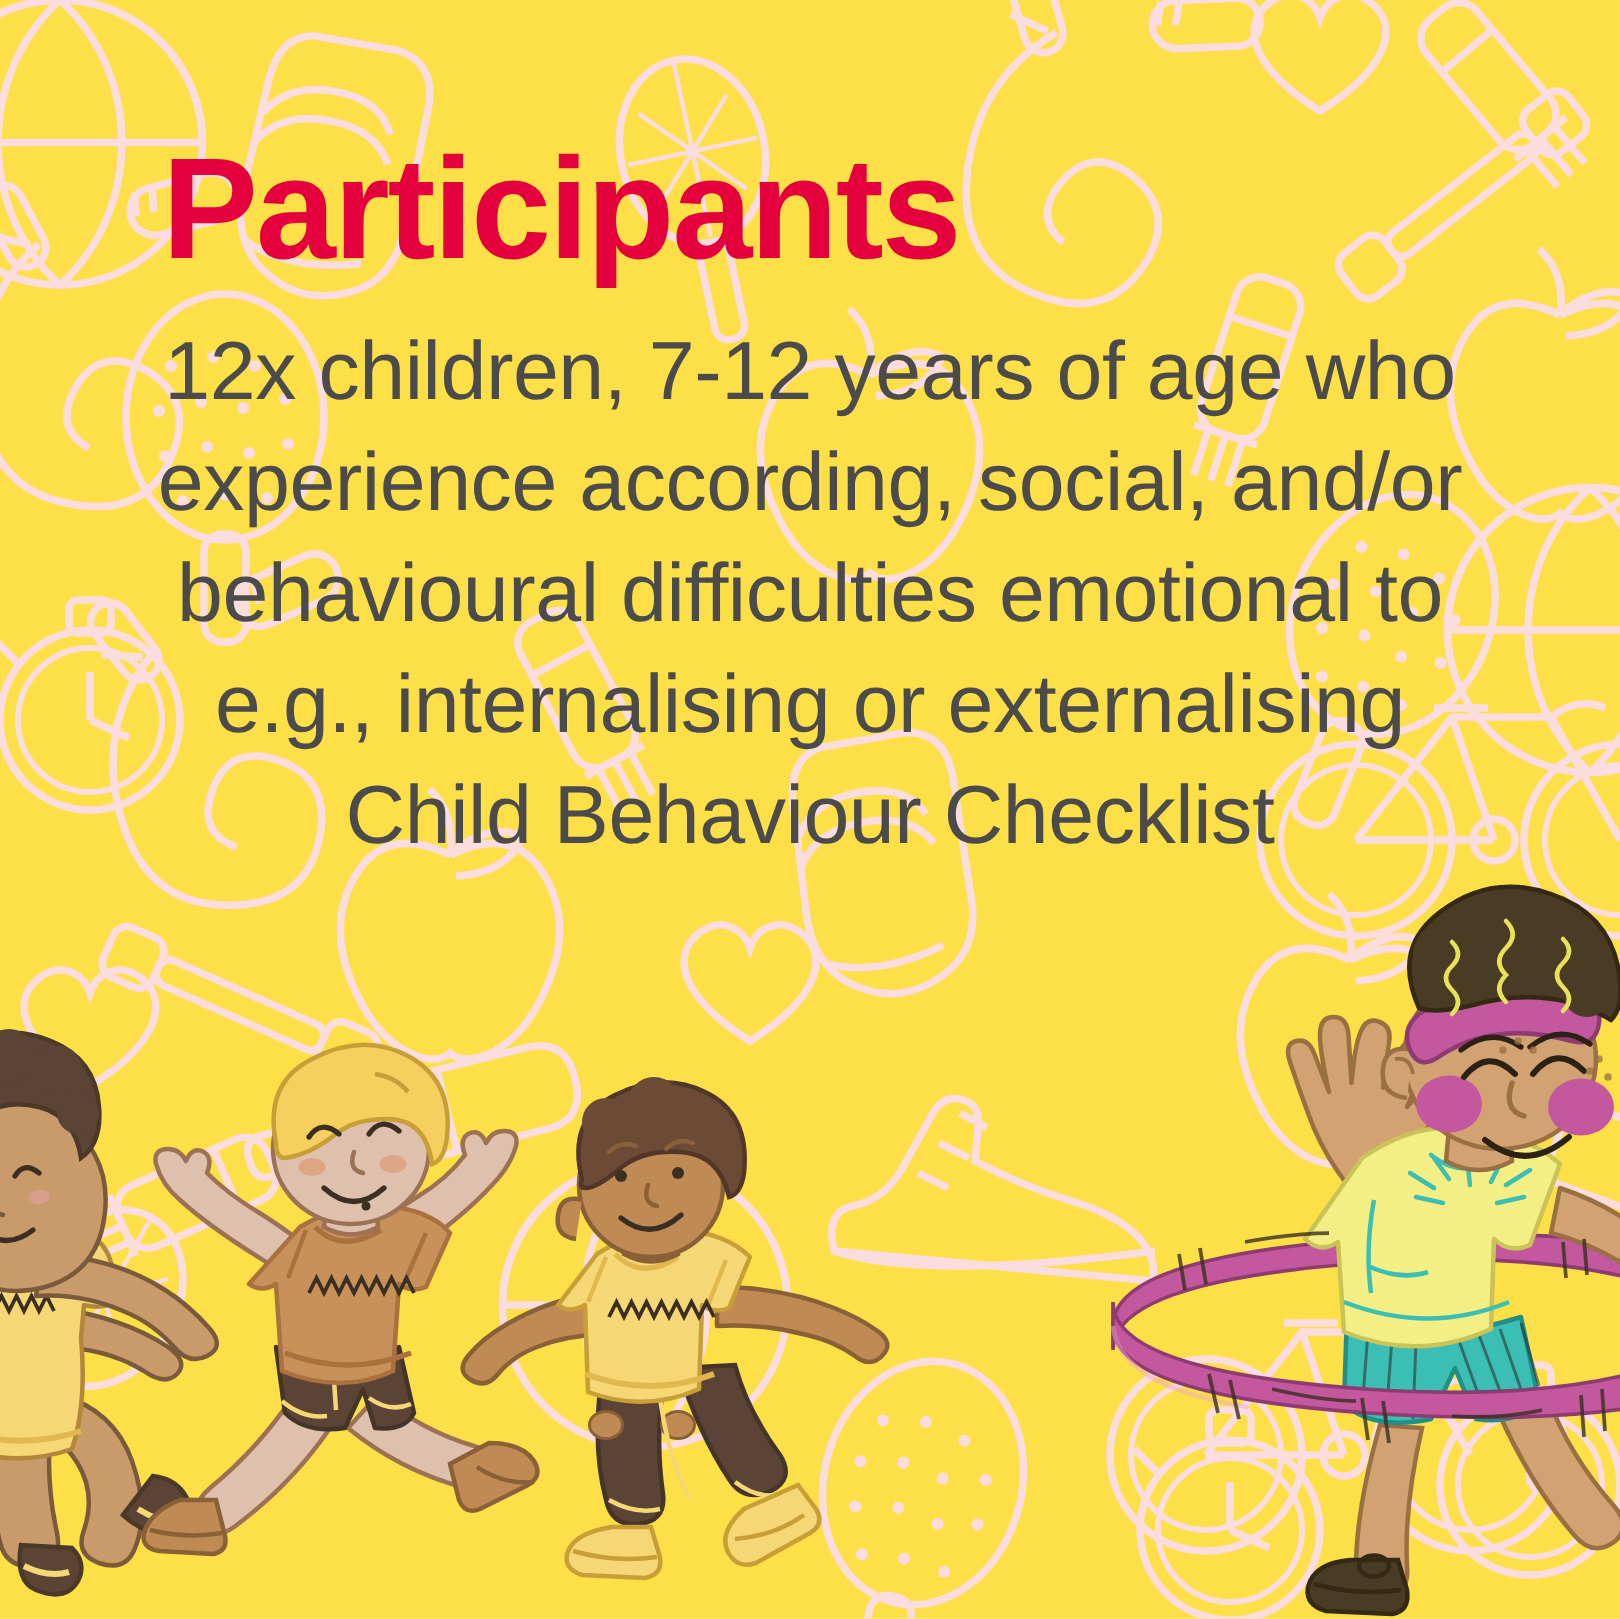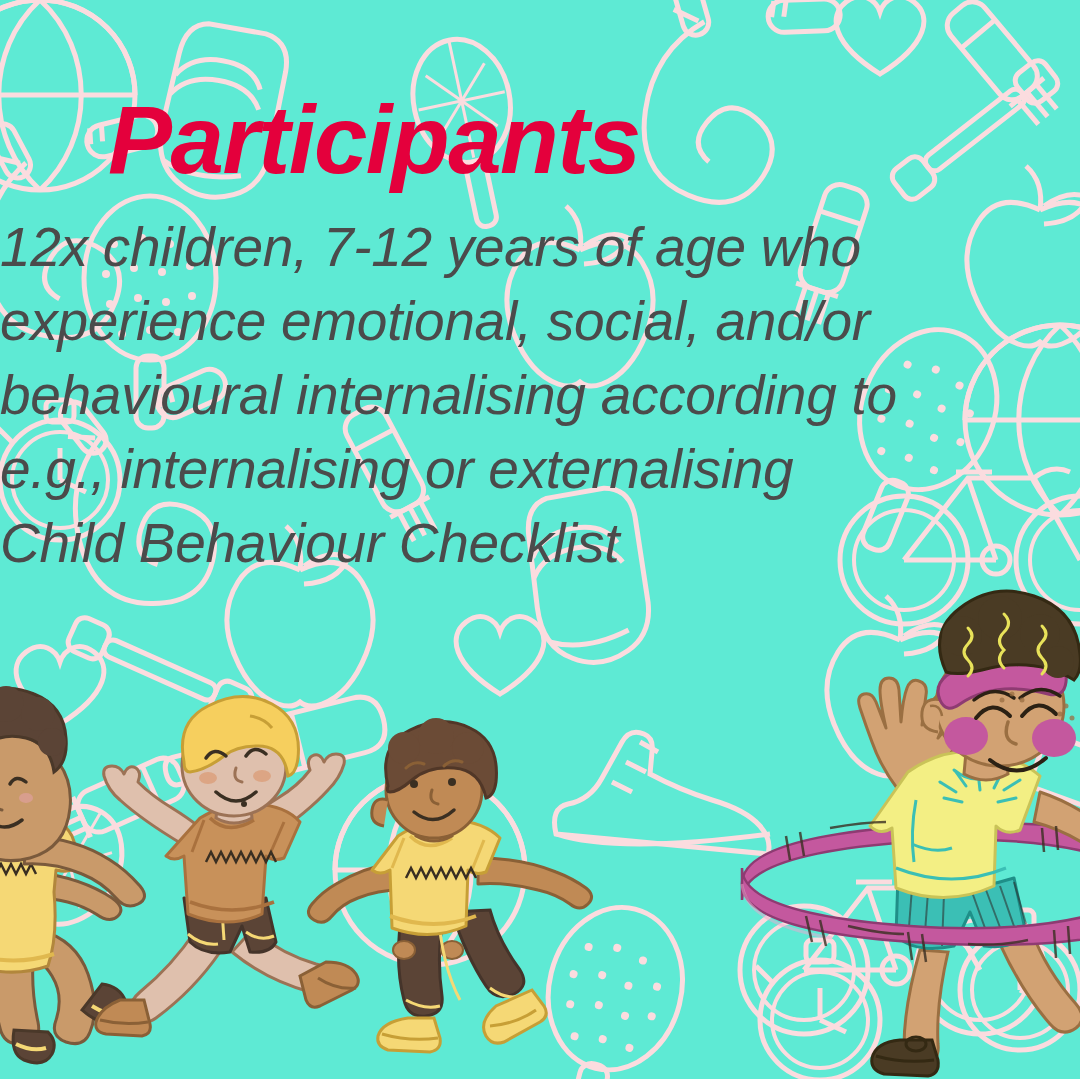--- a/index.html
+++ b/index.html
@@ -5,23 +5,22 @@
   html,body{margin:0;padding:0;}
   body{
     width:1080px;height:1079px;overflow:hidden;
     background:#ffffff;
     font-family:"Liberation Sans", sans-serif;
     position:relative;
   }
   #slide{
     position:absolute;inset:0;
     width:1080px;height:1079px;
-    background:#5eead4;
+    background:#fde047;
     overflow:hidden;
-    font-style:italic;
   }
   
   #bg-pattern{
     position:absolute;inset:0;
     width:1080px;height:1079px;
     opacity:1;
     pointer-events:none;
   }
   
   #text-block{
@@ -42,21 +41,21 @@
     padding-left:108px;
   }
   #body-text{
     margin:0;
     padding-top:22px;
     font-size:55px;
     font-weight:400;
     color:#4b4b4b;
     line-height:74px;
     letter-spacing:-0.3px;
-    text-align:left;
+    text-align:center;
   }
   .txt-line{display:block;white-space:nowrap;}
   
   #illustrations{
     position:absolute;left:0;top:0;
     width:1080px;height:1079px;
     z-index:4;
     pointer-events:none;
   }
 </style>
@@ -202,22 +201,22 @@
     <use href="#pat-rope" x="40" y="250" transform="rotate(-4 40 250)"></use>
     <use href="#pat-brush" x="1000" y="60" transform="rotate(-40 1000 60)"></use>
     <use href="#pat-heart" x="500" y="660"></use>
     <use href="#pat-basketball" x="1060" y="420"></use>
   </svg>
 
   <div id="text-block">
     <h1 id="page-title">Participants</h1>
     <div id="body-text">
       <span class="txt-line">12x children, 7-12 years of age who</span>
-      <span class="txt-line">experience emotional, social, and/or</span>
-      <span class="txt-line">behavioural internalising according to</span>
+      <span class="txt-line">experience according, social, and/or</span>
+      <span class="txt-line">behavioural difficulties emotional to</span>
       <span class="txt-line">e.g., internalising or externalising</span>
       <span class="txt-line">Child Behaviour Checklist</span>
     </div>
   </div>
 
   <svg id="illustrations" viewBox="0 0 1080 1079" xmlns="http://www.w3.org/2000/svg">
 
     <g>
 
       <path d="M36 872 q46 6 76 26 q14 10 6 18 q-8 8 -22 -2 q-26 -16 -62 -16 z" fill="#c99a6a" stroke="#7a5a3c" stroke-width="3" stroke-linejoin="round"></path>

